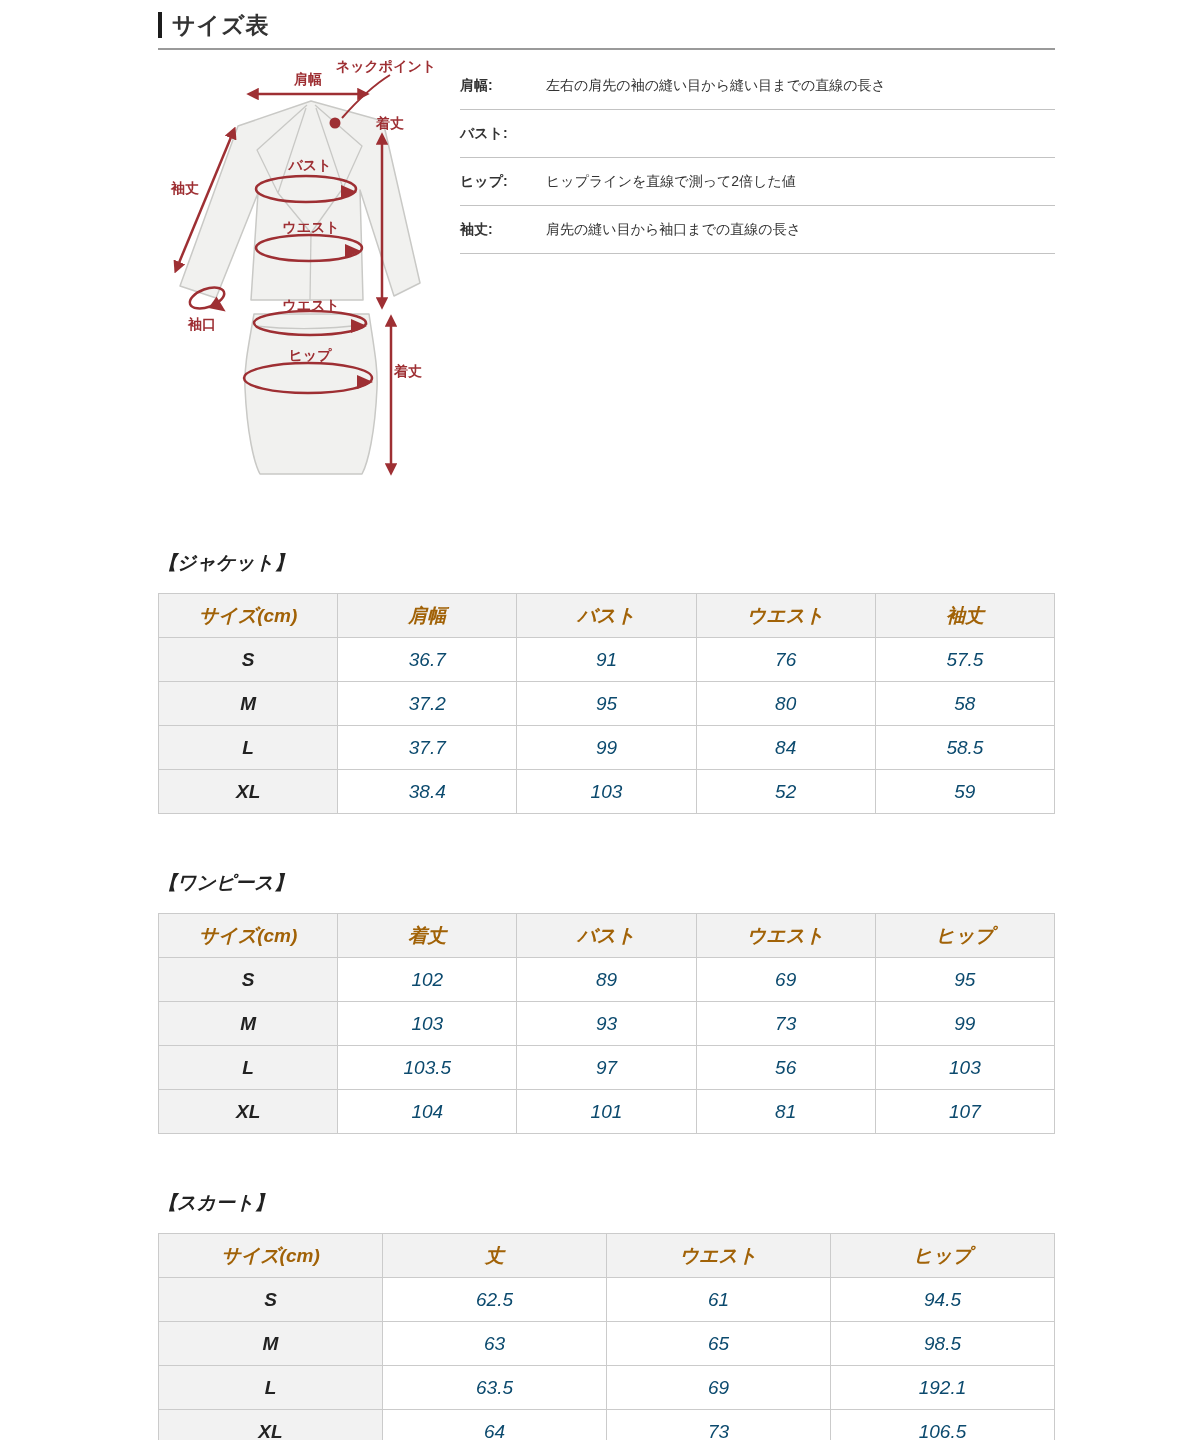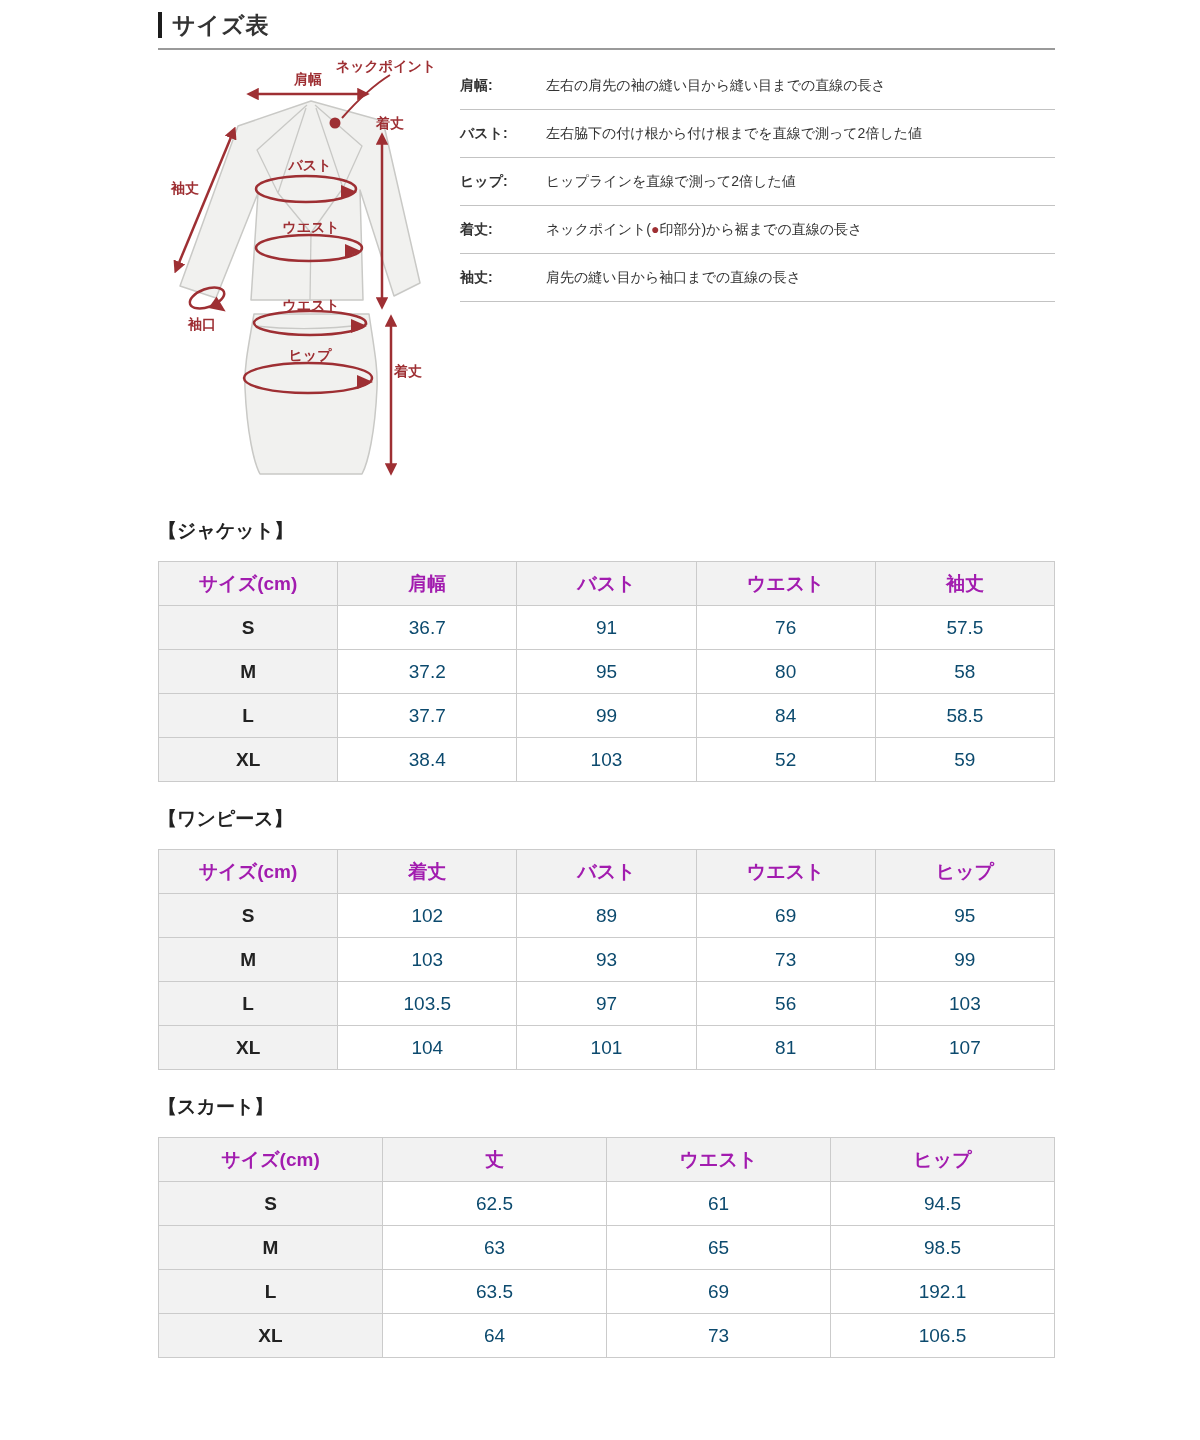--- a/index.html
+++ b/index.html
@@ -20,25 +20,25 @@
   
   .figure-row { display: flex; }
   .diagram { width: 302px; flex-shrink: 0; padding-top: 8px; }
   .defs { flex: 1; padding-top: 12px; }
   .def-row { display: flex; border-bottom: 1px solid #c3c3c3; padding: 8px 0; font-size: 14px; line-height: 31px; color: #333; }
   .def-term { width: 86px; font-weight: bold; flex-shrink: 0; }
   .def-text { flex: 1; }
   .red-dot { color: #9e2f33; }
 
   
-  .table-section { margin-top: 24px; }
+  .table-section { margin-top: 56px; font-style: italic; }
   .tbl-title { font-size: 19px; font-weight: bold; color: #222; margin-bottom: 17px; }
   table { width: 100%; border-collapse: collapse; table-layout: fixed; }
   th, td { border: 1px solid #cbcbcb; height: 44px; text-align: center; vertical-align: middle; font-size: 19px; }
-  thead th { background: #f2f2f2; font-weight: bold; color: #a21caf; }
+  thead th { background: #f2f2f2; font-weight: bold; color: #a16207; }
   tbody th { background: #f2f2f2; font-weight: bold; color: #222; }
   tbody td { background: #fff; color: #0c4a6e; font-weight: 400; }
 
   
   .ann-label { font-size: 14px; font-weight: bold; fill: #9e2f33; }
 </style>
 </head>
 <body>
 
 <div class="content">
@@ -110,34 +110,25 @@
 
     <div class="defs">
       <div class="def-row">
         <div class="def-term">肩幅:</div>
         <div class="def-text">
           <div>左右の肩先の袖の縫い目から縫い目までの直線の長さ</div>
         </div>
       </div>
       <div class="def-row">
         <div class="def-term">バスト:</div>
-        <div class="def-text">
-          <div>左右脇下の付け根から付け根までを直線で測って2倍した値</div>
-        </div>
       </div>
       <div class="def-row">
         <div class="def-term">ヒップ:</div>
         <div class="def-text">
           <div>ヒップラインを直線で測って2倍した値</div>
-        </div>
-      </div>
-      <div class="def-row">
-        <div class="def-term">着丈:</div>
-        <div class="def-text">
-          <div><span>ネックポイント(</span><span class="red-dot">●</span><span>印部分)から裾までの直線の長さ</span></div>
         </div>
       </div>
       <div class="def-row">
         <div class="def-term">袖丈:</div>
         <div class="def-text">
           <div>肩先の縫い目から袖口までの直線の長さ</div>
         </div>
       </div>
     </div>
   </section>

